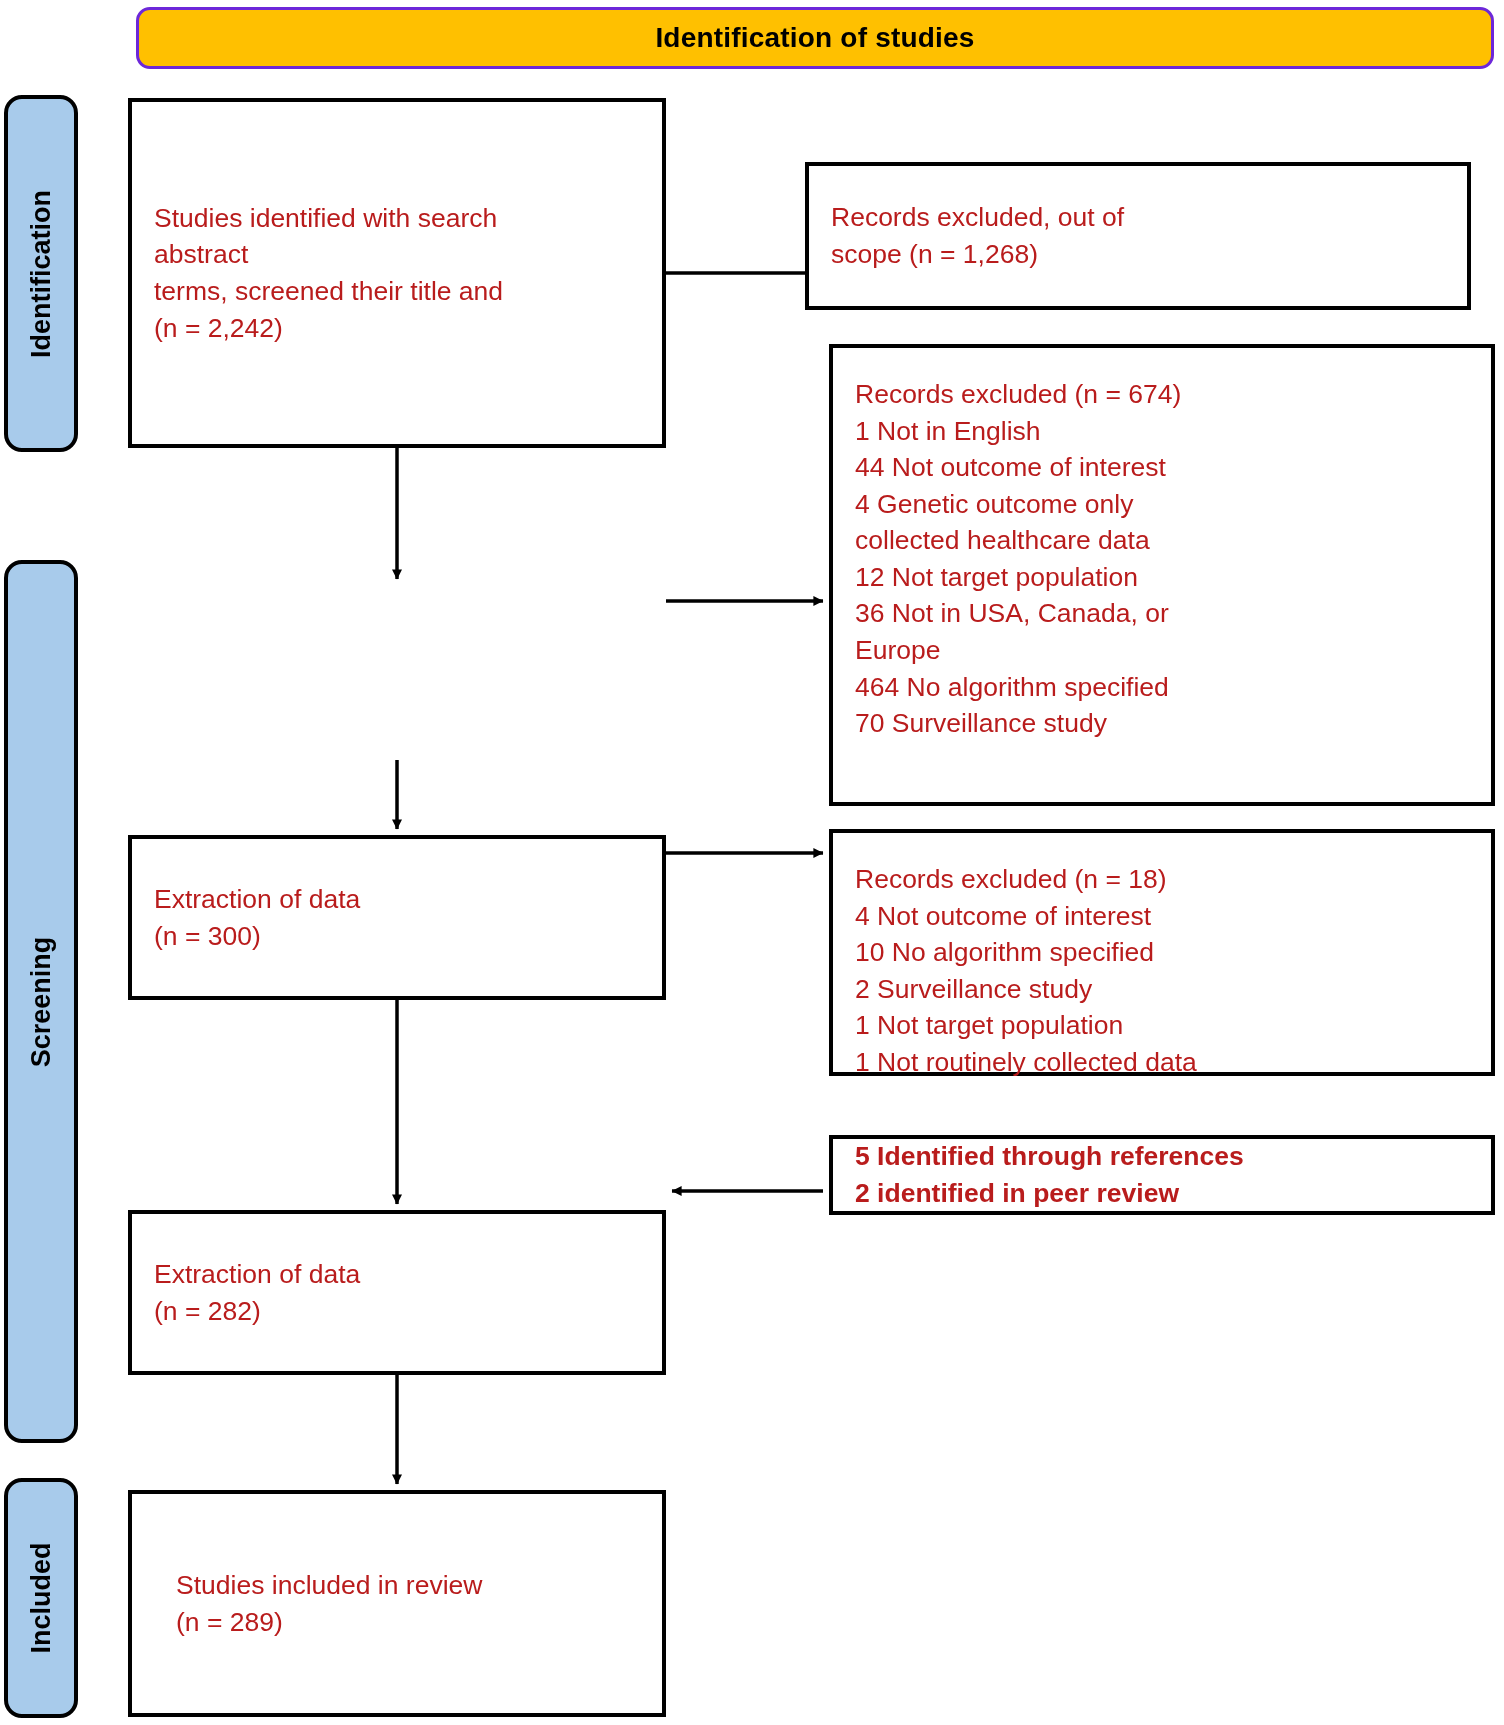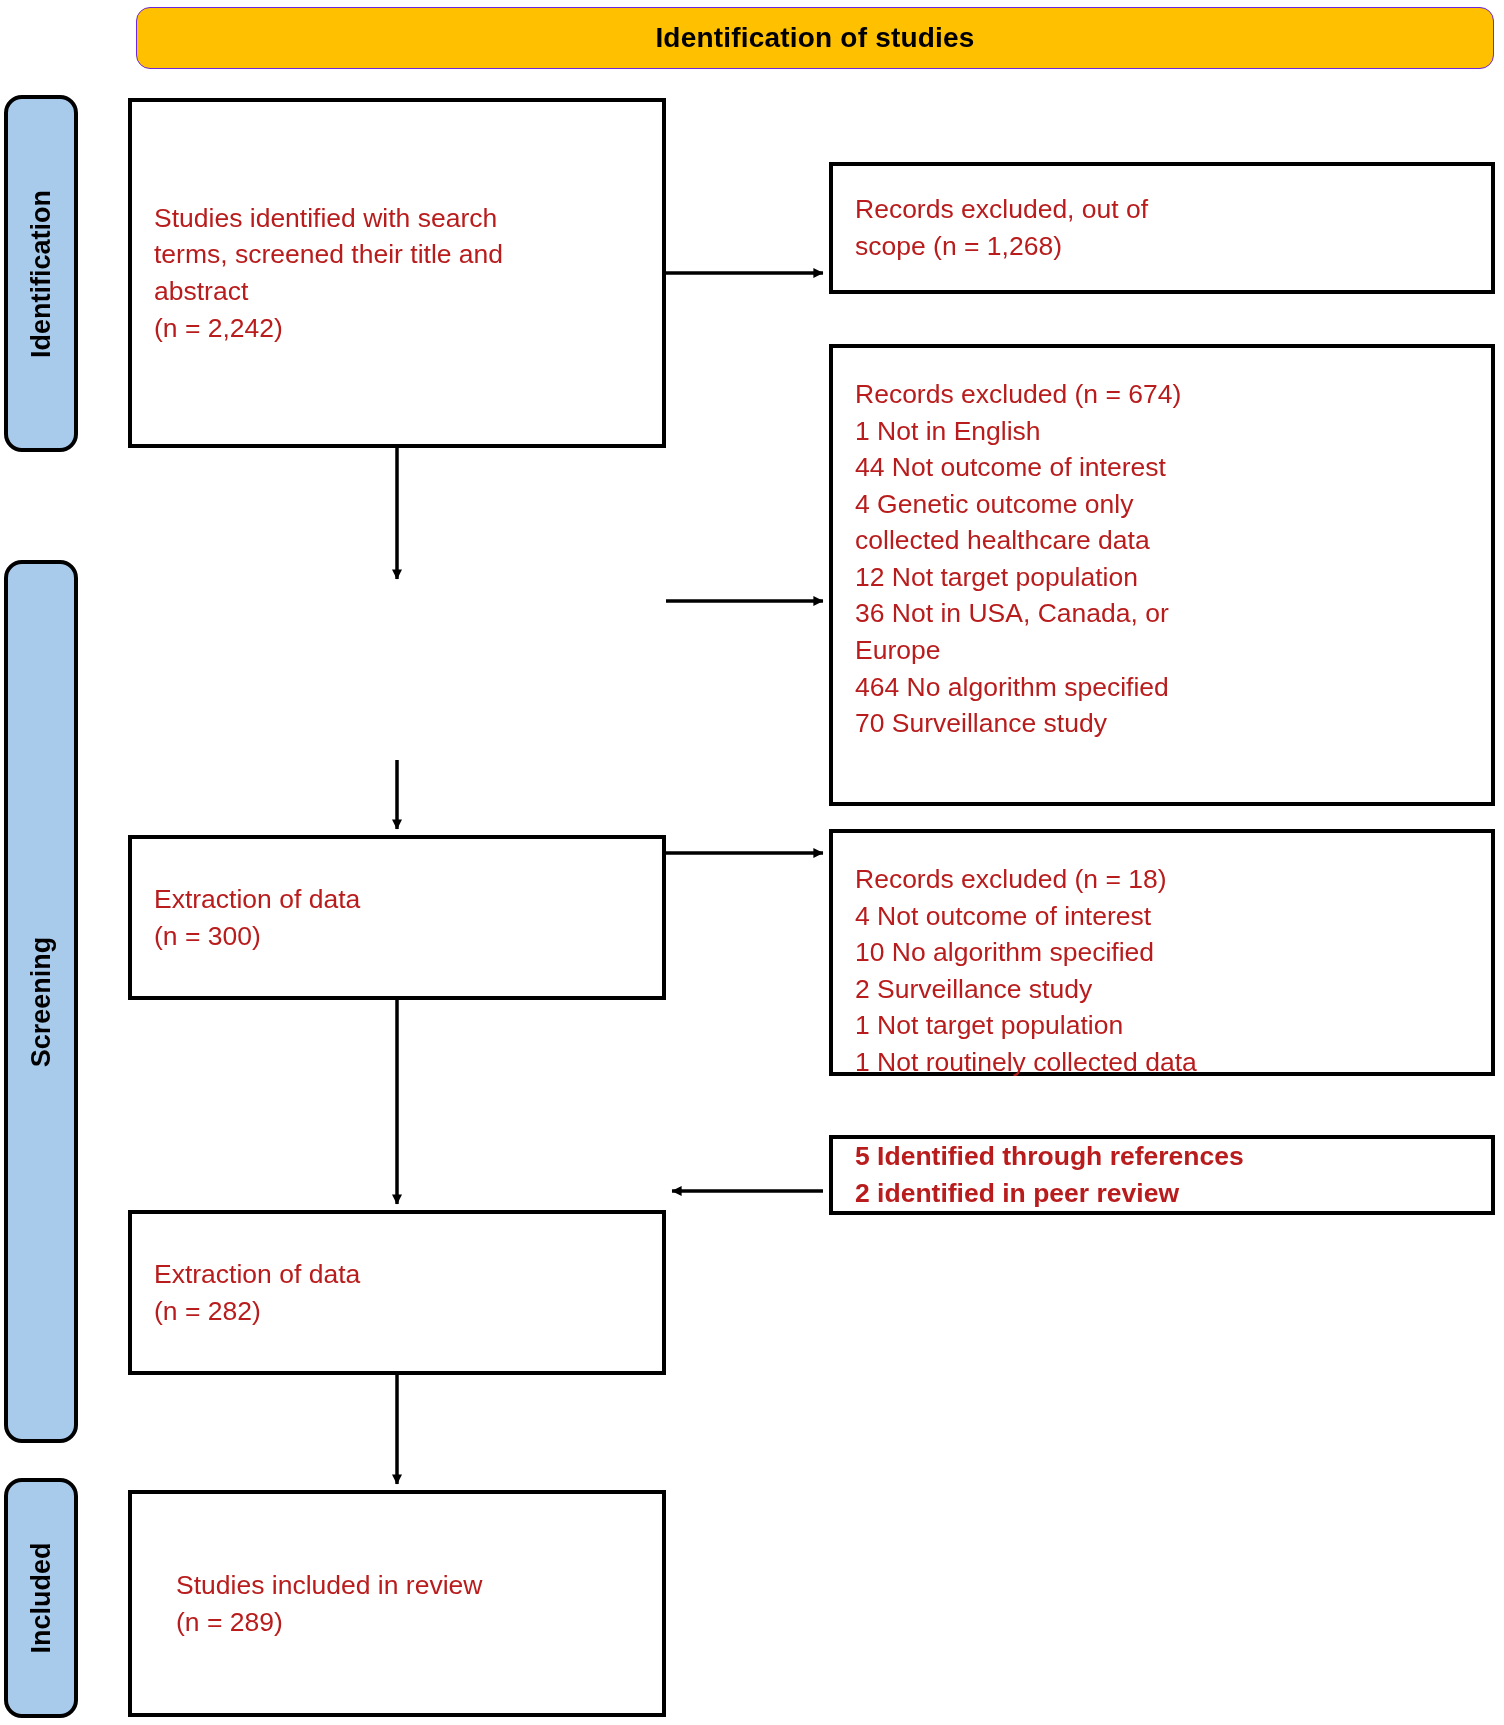--- a/index.html
+++ b/index.html
@@ -20,21 +20,21 @@
   }
 
   
   .banner {
     position: absolute;
     left: 136px;
     top: 7px;
     width: 1358px;
     height: 62px;
     background: #FFC000;
-    border: 1px solid #6d28d9;
+    border: 3px solid #6d28d9;
     border-radius: 14px;
     box-sizing: border-box;
     display: flex;
     align-items: center;
     justify-content: center;
   }
   .banner-text {
     font-size: 28px;
     font-weight: bold;
     letter-spacing: .2px;
@@ -88,21 +88,21 @@
   }
 
   
   #box-identified   { left: 128px; top: 98px;   width: 538px; height: 350px; }
   #box-fulltext     { left: 128px; top: 585px;  width: 538px; height: 175px; }
   #box-extract300   { left: 128px; top: 835px;  width: 538px; height: 165px; }
   #box-extract282   { left: 128px; top: 1210px; width: 538px; height: 165px; }
   #box-included     { left: 128px; top: 1490px; width: 538px; height: 227px; padding-left: 44px; }
 
   
-  #box-excl-scope   { left: 829px; top: 162px;  width: 666px; height: 132px; }
+  #box-excl-scope   { left: 805px; top: 162px;  width: 666px; height: 148px; }
   #box-excl-674     { left: 829px; top: 344px;  width: 666px; height: 462px; }
   #box-excl-18      { left: 829px; top: 829px;  width: 666px; height: 247px; }
   #box-refs         { left: 829px; top: 1135px; width: 666px; height: 80px; font-weight: bold; }
 
   
   #wires {
     position: absolute;
     left: 0; top: 0;
     width: 1504px; height: 1725px;
     pointer-events: none;
@@ -149,22 +149,22 @@
 
     <path d="M397,1000 L397,1204" stroke="#000000" stroke-width="3.5" fill="none" marker-end="url(#ah)"></path>
 
     <path d="M823,1191 L672,1191" stroke="#000000" stroke-width="3.5" fill="none" marker-end="url(#ah-left)"></path>
 
     <path d="M397,1375 L397,1484" stroke="#000000" stroke-width="3.5" fill="none" marker-end="url(#ah)"></path>
   </svg>
 
   <div class="box" id="box-identified">
     <div class="box-line">Studies identified with search</div>
+    <div class="box-line">abstract</div>
     <div class="box-line">terms, screened their title and</div>
-    <div class="box-line">abstract</div>
     <div class="box-line">(n = 2,242)</div>
   </div>
 
 
   <div class="box" id="box-extract300">
     <div class="box-line">Extraction of data</div>
     <div class="box-line">(n = 300)</div>
   </div>
 
   <div class="box" id="box-extract282">

